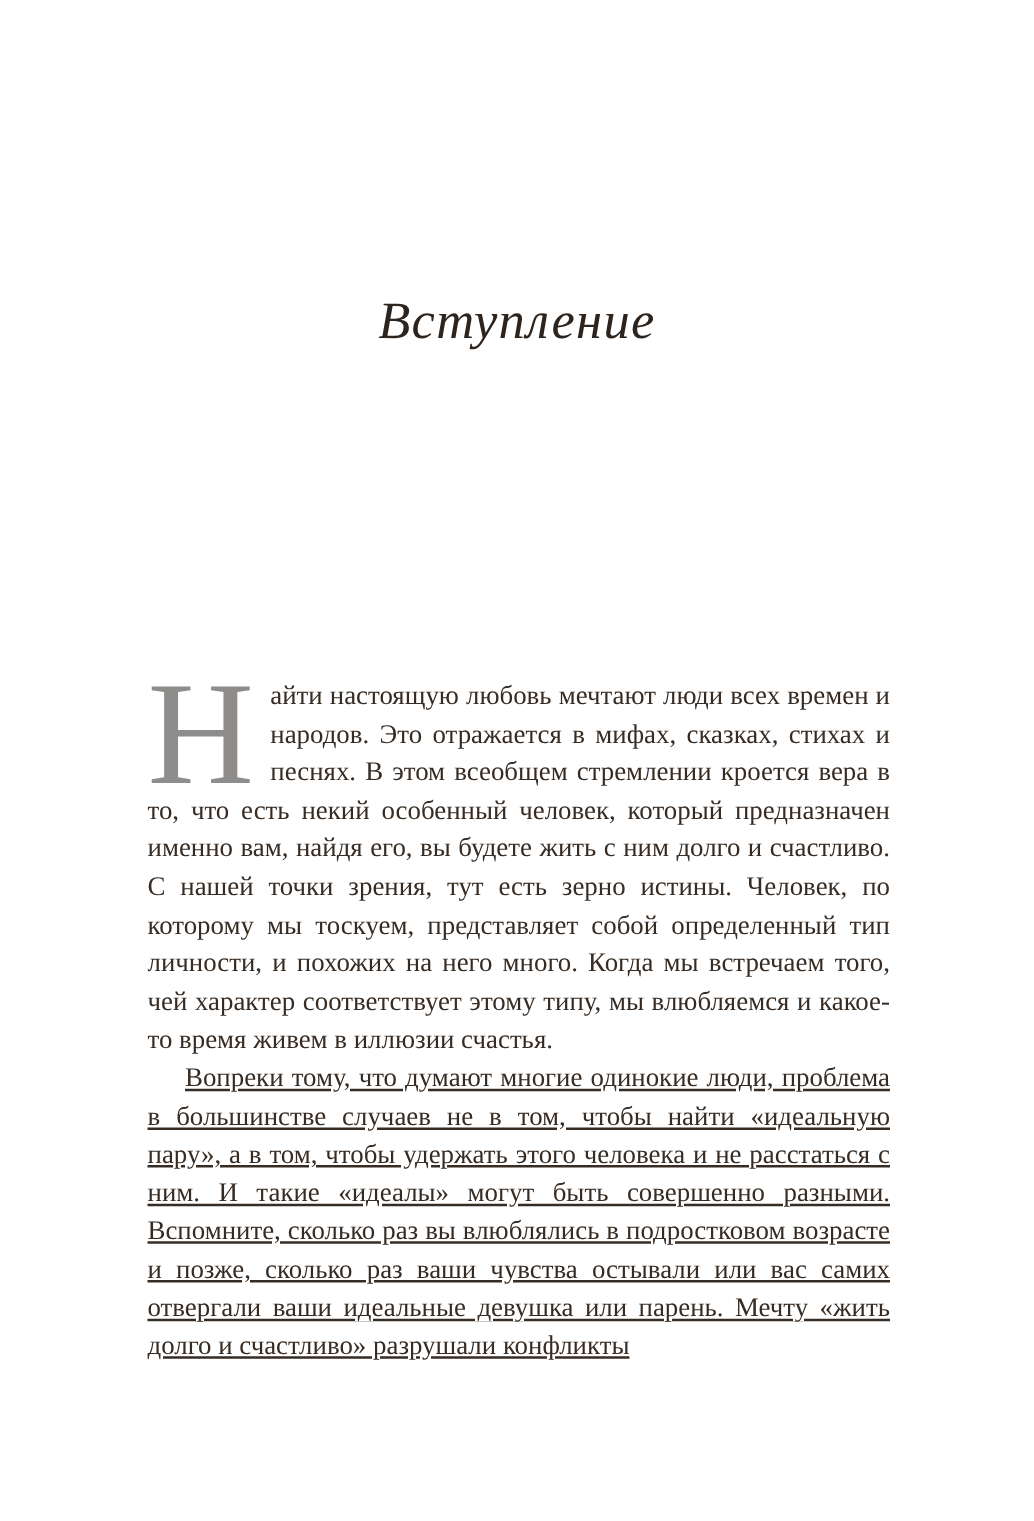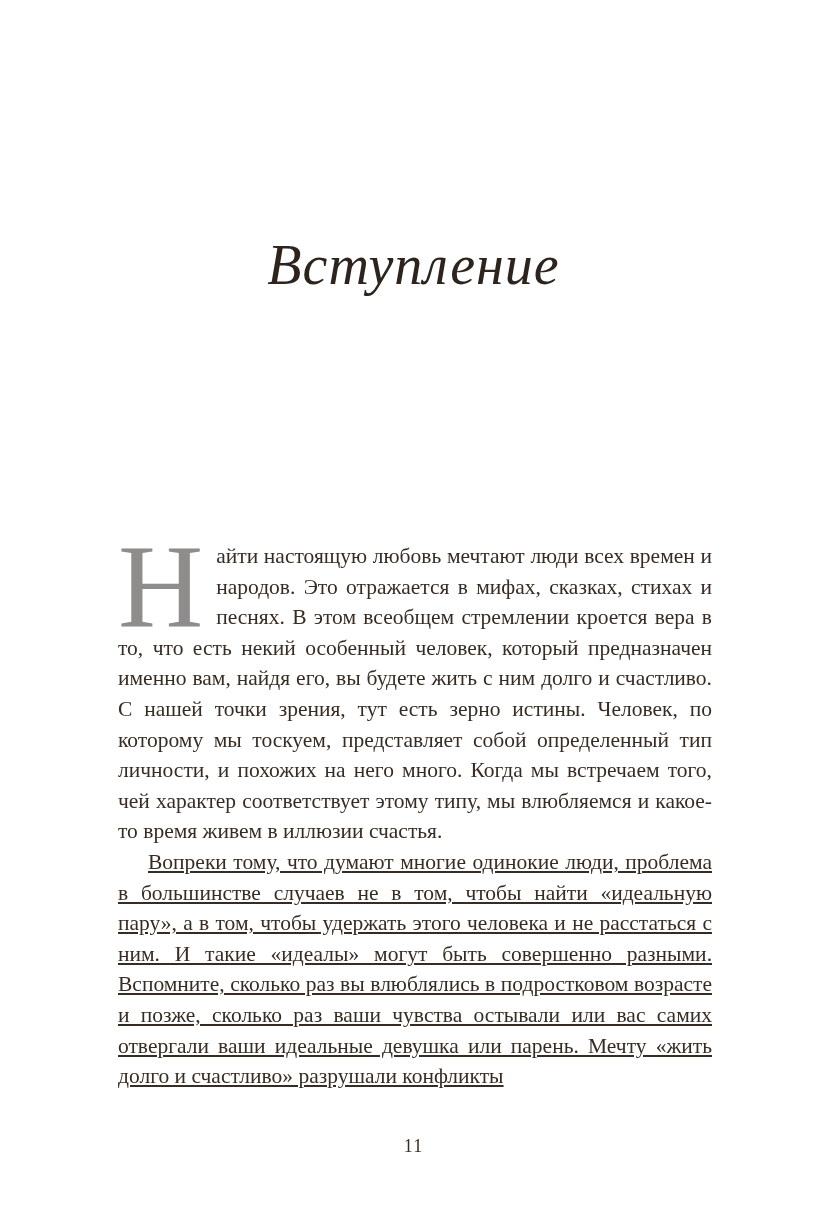--- a/index.html
+++ b/index.html
@@ -18,21 +18,21 @@
   .chapter-title {
     position: absolute;
     top: 233px;
     left: 0;
     width: 100%;
     margin: 0;
     text-align: center;
     font-family: "Liberation Serif", "DejaVu Serif", serif;
     font-style: italic;
     font-weight: normal;
-    font-size: 56px;
+    font-size: 42px;
     letter-spacing: 1px;
     color: var(--heading, #2e241e);
   }
   .body-text {
     position: absolute;
     top: 541px;
     left: 118px;
     width: 594px;
     font-size: 21.5px;
     line-height: 30.6px;
@@ -72,15 +72,14 @@
 
 <div class="page">
 
   <h1 class="chapter-title">Вступление</h1>
 
   <div class="body-text">
     <p class="para first"><span class="drop-cap">Н</span><span>айти настоящую любовь мечтают люди всех времен и народов. Это отражается в мифах, сказках, стихах и песнях. В этом всеобщем стремлении кроется вера в то, что есть некий особенный человек, который предназначен именно вам, найдя его, вы будете жить с ним долго и счастливо. С нашей точки зрения, тут есть зерно истины. Человек, по которому мы тоскуем, представляет собой определенный тип личности, и похожих на него много. Когда мы встречаем того, чей характер соответствует этому типу, мы влюбляемся и какое-то время живем в иллюзии счастья.</span></p>
     <p class="para indented">Вопреки тому, что думают многие одинокие люди, проблема в большинстве случаев не в том, чтобы найти «идеальную пару», а в том, чтобы удержать этого человека и не расстаться с ним. И такие «идеалы» могут быть совершенно разными. Вспомните, сколько раз вы влюблялись в подростковом возрасте и позже, сколько раз ваши чувства остывали или вас самих отвергали ваши идеальные девушка или парень. Мечту «жить долго и счастливо» разрушали конфликты</p>
   </div>
 
-  <div class="page-number">11</div>
 
 </div>
 
 </body></html>

